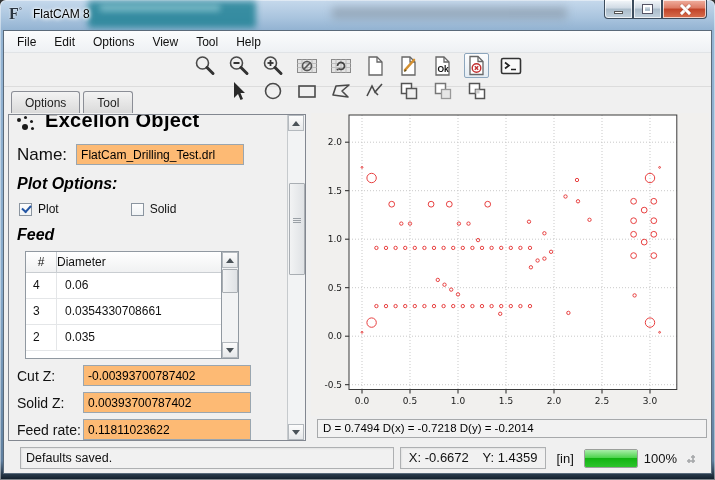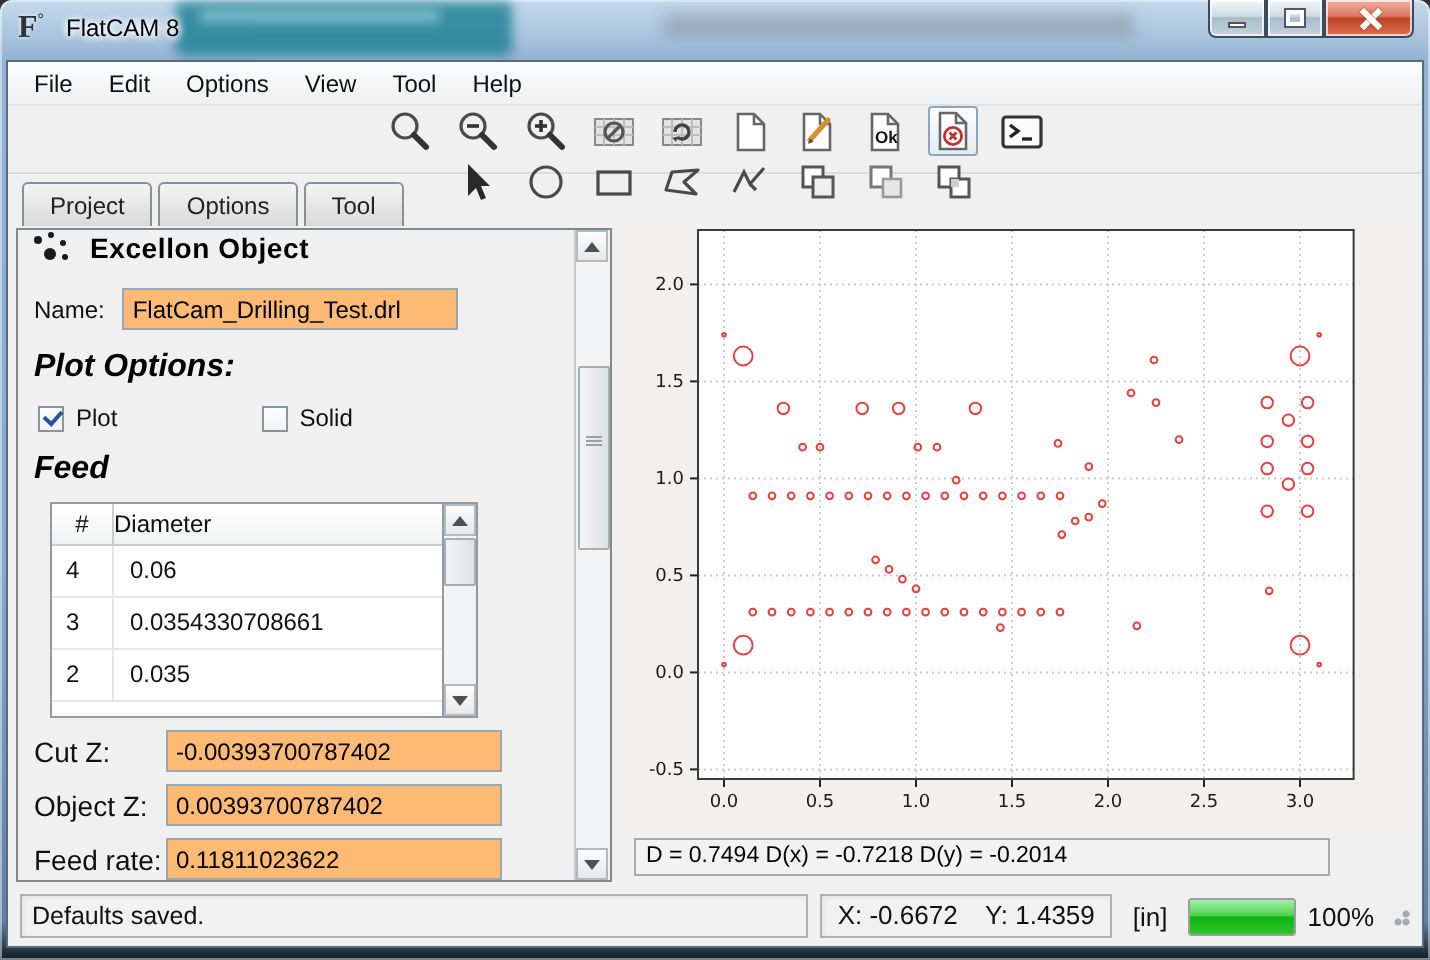--- a/index.html
+++ b/index.html
@@ -46,23 +46,23 @@
   .tab.active { background:#f6f6f6; padding:6px 15px 5px; z-index:3; box-shadow:inset 0 1px 0 #fff; }
 
   
   .main { position:relative; flex:1; }
 
   .panel-frame { position:absolute; left:4px; top:1px; width:298px; height:327px; border:1px solid #828790; background:#f0f0f0; display:flex; overflow:hidden; }
   .panel-content { position:relative; width:279px; height:100%; overflow:hidden; }
   .obj-header { position:relative; margin-top:-7px; padding-left:8px; display:flex; align-items:flex-end; height:24px; }
   .drill-icon { position:relative; width:18px; height:16px; margin-right:10px; }
   .drill-icon i { position:absolute; background:#1a1a1a; border-radius:50%; }
-  .obj-title { font-size:14px; font-weight:bold; color:#000; letter-spacing:.3px; }
+  .obj-title { font-size:20px; font-weight:bold; color:#000; letter-spacing:.3px; }
   .row { display:flex; align-items:center; padding-left:8px; margin-top:9px; }
-  .lbl { font-size:12px; color:#101010; }
+  .lbl { font-size:17px; color:#101010; }
   .bold-lbl { font-weight:bold; font-size:16px; color:#000; padding-left:8px; margin-top:10px;font-style:italic; }
   input.txt { height:21px; border:1px solid #9aa6b0; background:#fdba74; font:12px "Liberation Sans",sans-serif; padding:0 4px; color:#000; }
   .name-input { width:168px; margin-left:9px; }
   .cb-row { display:flex; align-items:center; padding-left:10px; margin-top:9px; }
   .checkbox { width:13px; height:13px; border:1px solid #8b95a0; background:linear-gradient(#fdfdfd,#f0f3f5); position:relative; }
   .checkbox.checked::after { content:""; position:absolute; left:2px; top:1px; width:7px; height:4px; border-left:2px solid #2456a4; border-bottom:2px solid #2456a4; transform:rotate(-48deg); }
   .cb-lbl { margin:0 0 0 6px; font-size:12px; }
   .cb-solid { margin-left:72px; }
 
   
@@ -88,29 +88,29 @@
   .field-row { display:flex; align-items:center; padding-left:8px; margin-top:6px; }
   .field-lbl { width:66px; font-size:14px; }
   .field-input { width:168px; }
 
   
   .panel-scroll { position:relative; width:18px; height:100%; background:#f2f3f4; border-left:1px solid #c6cacd; }
   .ps-thumb { top:68px; height:92px; left:0.5px; }
 
   
   .figure { position:absolute; left:307px; top:0px; width:398px; height:303px; background:#f1f0ee; }
-  .coord-box { position:absolute; left:313px; top:306px; width:348px; height:19px; border:1px solid #a7a9ab; background:#f2f2f2; font-size:11.5px; line-height:17px; padding-left:5px; color:#000; }
+  .coord-box { position:absolute; left:313px; top:306px; width:390px; height:19px; border:1px solid #a7a9ab; background:#f2f2f2; font-size:11.5px; line-height:17px; padding-left:5px; color:#000; }
 
   .grid-line { stroke:#c9c9c9; stroke-width:1; stroke-dasharray:1 2; }
   .tick-mark { stroke:#222; stroke-width:1; }
   .tick-label { font:9px "DejaVu Sans",sans-serif; fill:#1a1a1a; }
   .axes-frame { fill:none; stroke:#3a3a3a; stroke-width:1; }
 
   
-  .statusbar { height:30px; display:flex; align-items:center; padding:0 6px; gap:6px; }
+  .statusbar { height:30px; display:flex; align-items:center; padding:0 16px; gap:6px; }
   .sunken { border:1px solid #aeb0b2; box-shadow:inset 1px 1px 2px rgba(0,0,0,.06); background:#f1f1f1; }
   .sb-msg { flex:1; height:22px; line-height:20px; padding-left:5px; font-size:12.5px; max-width:440px; }
   .sb-xy { height:22px; line-height:20px; padding:0 8px; font-size:13px; white-space:nowrap; }
   .sb-xy span + span { margin-left:10px; }
   .sb-units { font-size:13px; margin:0 4px; }
   .progress { width:54px; height:19px; border-radius:2px; border:1px solid #9ca09c; overflow:hidden; background:#e8e8e8; }
   .progress-fill { height:100%; background:linear-gradient(#a8eea8,#4fd44f 45%,#12b412 50%,#2cc42c); }
   .sb-pct { font-size:13px; }
   .resize-grip { width:10px; height:10px; margin-left:2px; background:
     radial-gradient(circle at 8px 8px,#a9abad 1.5px,transparent 2px),
@@ -274,21 +274,20 @@
           <svg width="24" height="24">
               <rect x="4.5" y="4.5" width="10" height="10" fill="#fff" stroke="#555" stroke-width="1.5"></rect>
               <rect x="10.5" y="10.5" width="9" height="9" fill="#fff" stroke="#555" stroke-width="1.5"></rect>
               <rect x="10.5" y="10.5" width="4" height="4" fill="#cfcfcf" stroke="none"></rect>
             </svg>
         </div>
       </div>
     </div>
 
     <div class="tabbar">
-      <div class="tab">Project</div>
       <div class="tab">Options</div>
       <div class="tab">Tool</div>
     </div>
 
     <div class="main">
 
       <div class="panel-frame">
         <div class="panel-content">
 
           <div class="obj-header">
@@ -348,21 +347,21 @@
                 </div>
             </div>
           </div>
 
 
           <div class="field-row">
             <span class="field-lbl">Cut Z:</span>
             <input class="txt field-input" value="-0.00393700787402" style="">
           </div>
           <div class="field-row">
-            <span class="field-lbl">Object Z:</span>
+            <span class="field-lbl">Solid Z:</span>
             <input class="txt field-input" value="0.00393700787402" style="">
           </div>
           <div class="field-row">
             <span class="field-lbl">Feed rate:</span>
             <input class="txt field-input" value="0.11811023622" style="">
           </div>
 
         </div>
 
         <div class="panel-scroll">

